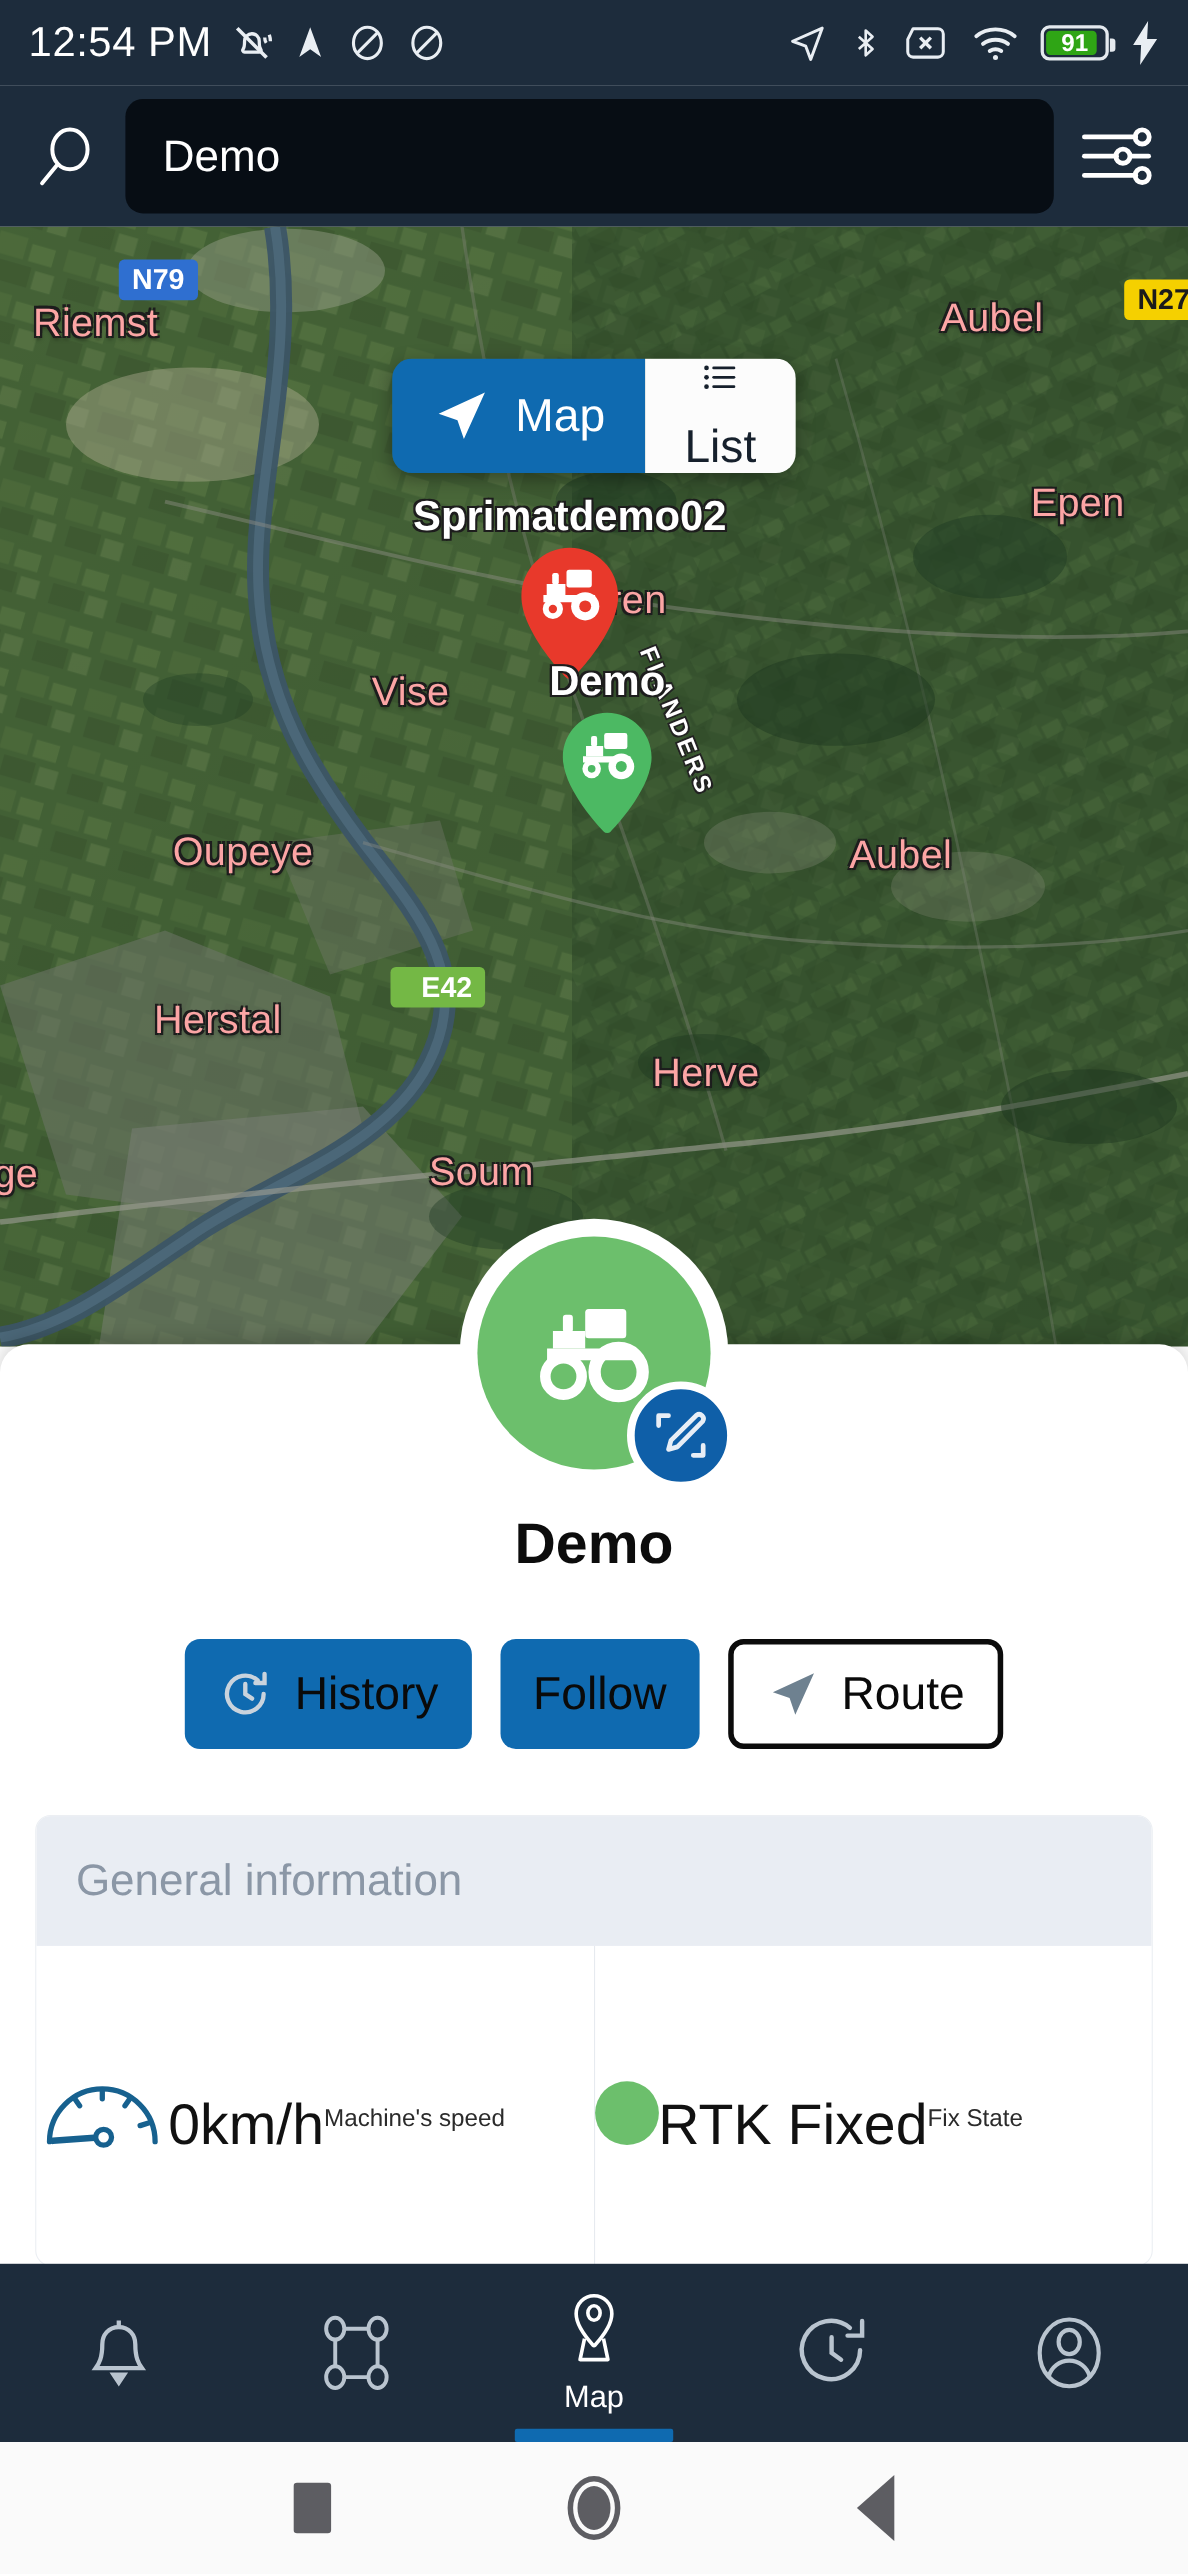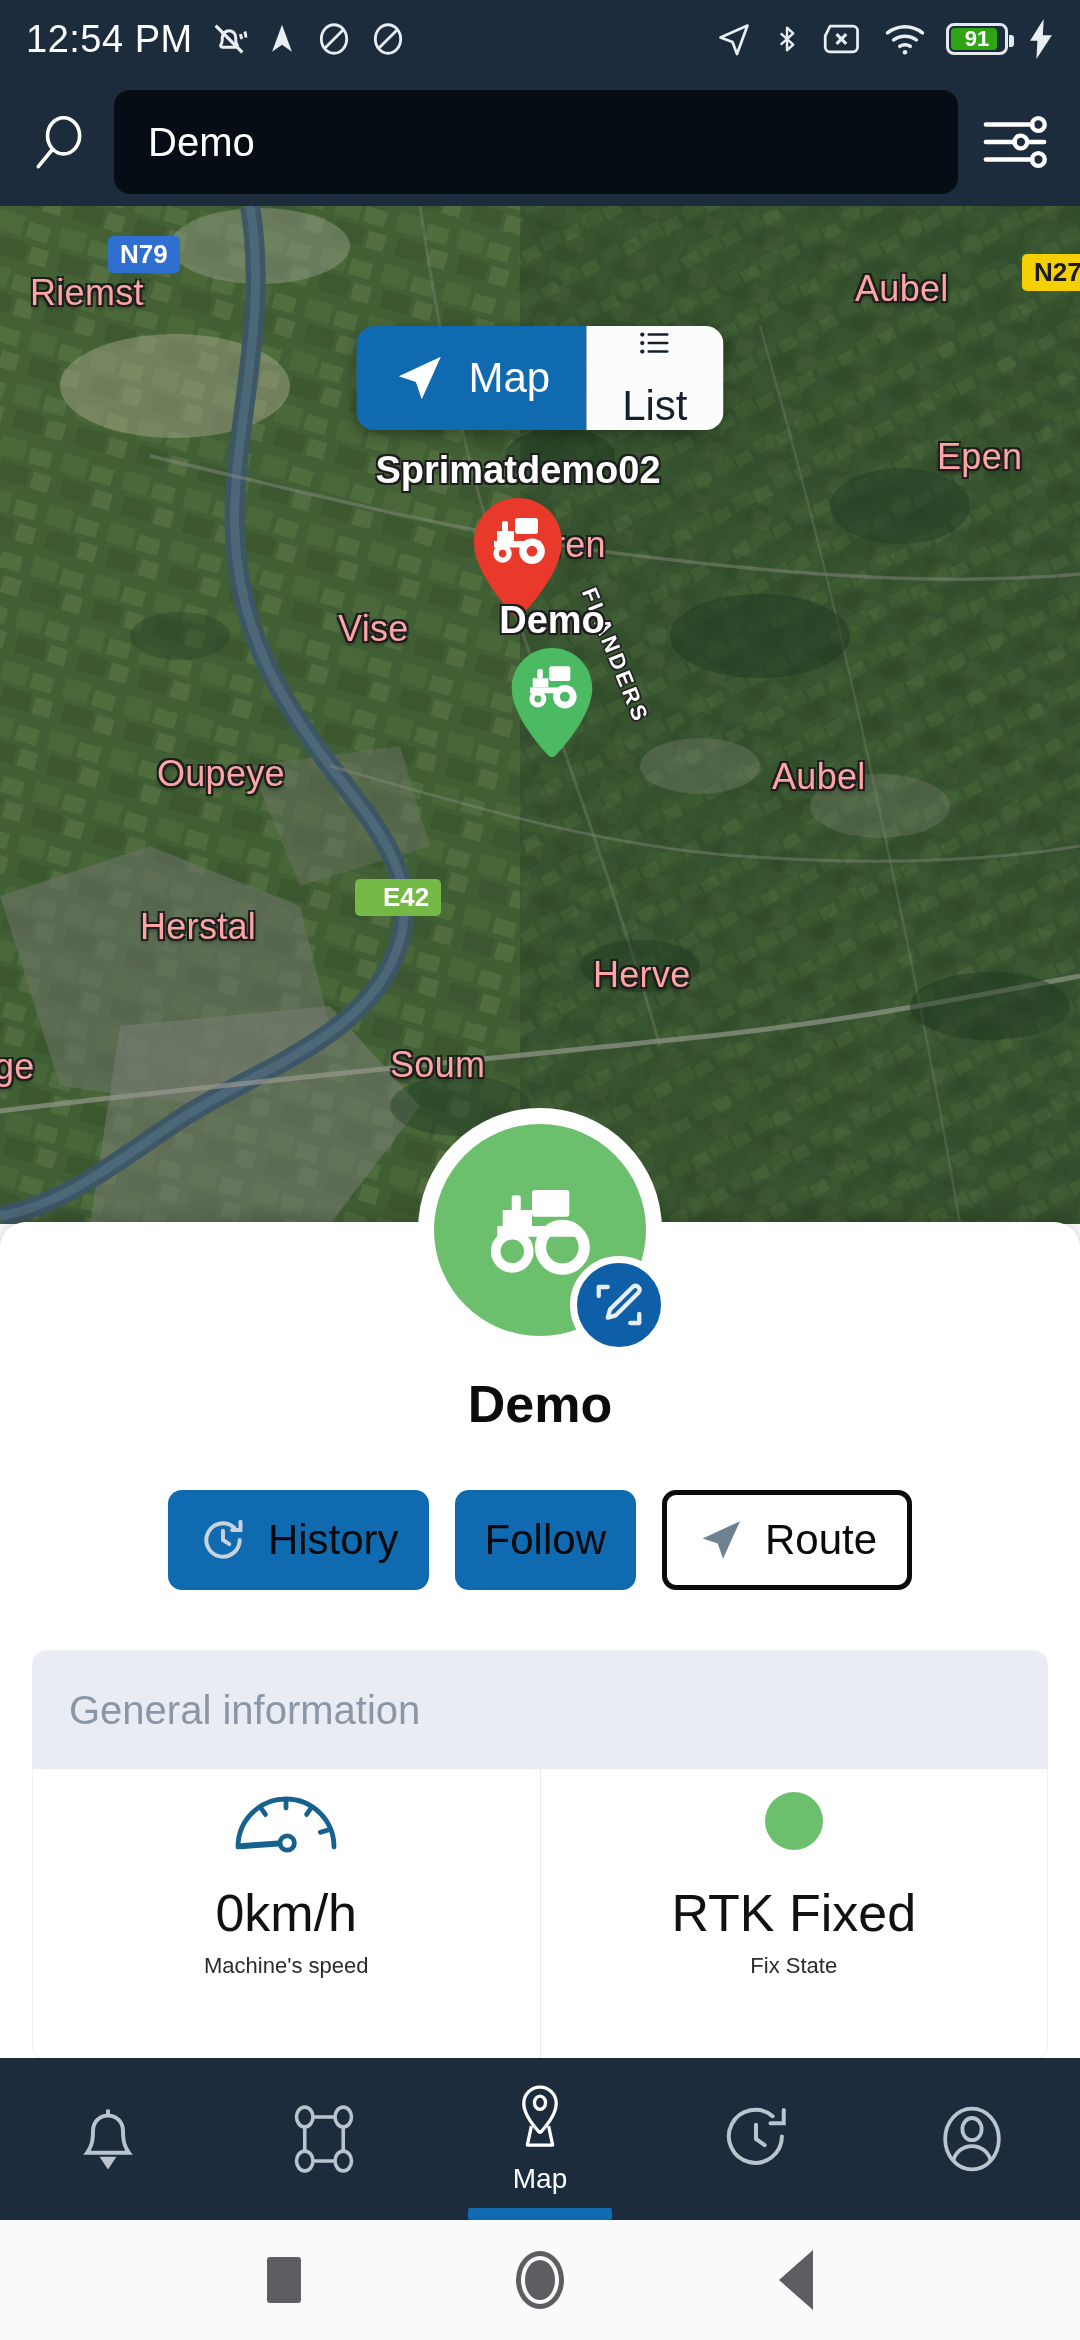--- a/index.html
+++ b/index.html
@@ -153,21 +153,21 @@
     border-radius: 14px; overflow: hidden; background: #fff;
     border: 1px solid #eceff3;
     margin-top: 28px;
   }
   .info-head {
     height: 118px; background: #e9edf3; display: flex; align-items: center;
     padding: 0 36px; font-size: 40px; color: #8b97a6;
   }
   .info-grid { display: flex; height: 292px; }
   .info-cell {
-    flex: 1; display: flex; flex-direction: column;
+    flex: 1; display: flex; flex-direction: row;
     align-items: center; justify-content: flex-start; padding-top: 12px;
   }
   .info-cell + .info-cell { border-left: 1px solid #e6eaef; }
   .info-val { font-size: 52px; color: #111; margin-top: 22px; font-weight: 400; }
   .info-lbl { font-size: 22px; color: #2b2b2b; margin-top: 10px; }
   .dot-green { width: 58px; height: 58px; border-radius: 50%; background: #6cbf6c; }
 
   
   .bottomnav {
     position: absolute; left: 0; top: 2058px; width: 1080px; height: 162px;

